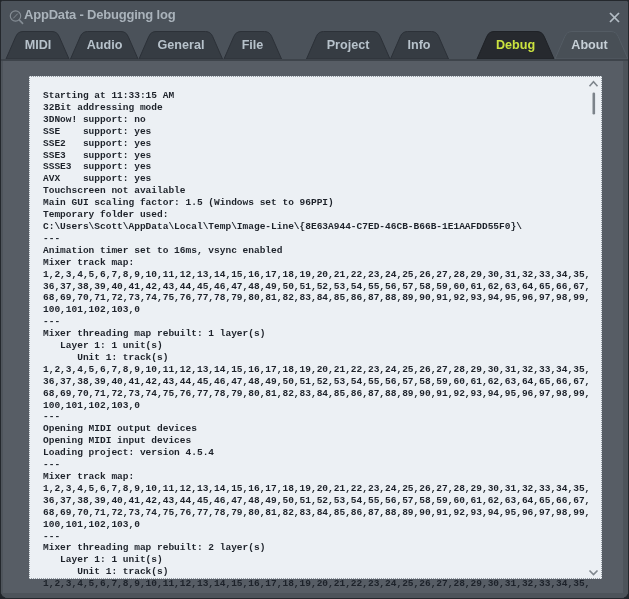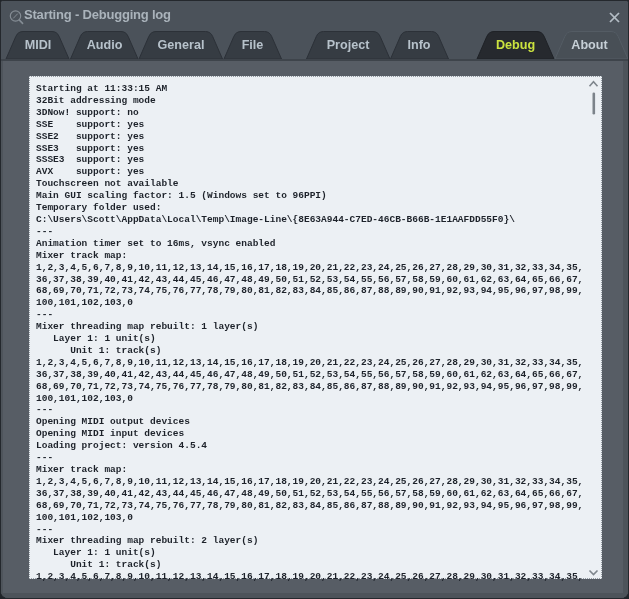--- a/index.html
+++ b/index.html
@@ -5,37 +5,37 @@
 html,body{margin:0;padding:0;width:629px;height:599px;overflow:hidden;background:#202429;font-family:"Liberation Sans",sans-serif;}
 #win{position:absolute;left:0;top:0;width:627px;height:597px;border:1px solid #24282d;border-radius:3px 3px 8px 8px;background:#575d65;overflow:hidden;}
 #head{position:absolute;top:0;left:0;width:627px;height:58px;background:#4b525a;}
 #sep{position:absolute;top:58px;left:0;width:627px;height:2px;background:#3e444b;}
 #rband{position:absolute;top:60px;right:0;width:5px;height:537px;background:#4d535a;}
 #bband{position:absolute;left:0;bottom:0;width:627px;height:5px;background:#4d535a;}
 #lband{position:absolute;top:60px;left:0;width:2px;height:537px;background:#4e545b;}
 #title{position:absolute;left:23px;top:6px;font-size:13px;font-weight:bold;color:#aab3bb;letter-spacing:-0.2px;}
 #tabs{position:absolute;left:0;top:30px;}
 #log{position:absolute;left:28px;top:75px;width:571px;height:501px;background:#ecf0f4;border:1px dotted #949ca3;}
-#log pre{margin:4px;padding:2px 0 0 2px;font-family:"Liberation Mono",monospace;font-size:9.5px;line-height:11.9px;font-weight:bold;color:#1d222a;}
+#log pre{margin:11px;padding:2px 0 0 2px;font-family:"Liberation Mono",monospace;font-size:9.5px;line-height:11.9px;font-weight:bold;color:#1d222a;}
 #scroll{position:absolute;left:585px;top:75px;width:15px;height:503px;}
 </style>
 </head>
 <body>
 <div id="win">
 <div id="head"></div>
 <div id="sep"></div>
 <div id="rband"></div>
 <div id="bband"></div>
 <div id="lband"></div>
 <svg id="titleicon" style="position:absolute;left:7px;top:7px" width="18" height="19" viewBox="0 0 18 19">
   <circle cx="7.5" cy="8" r="5.2" fill="none" stroke="#848c94" stroke-width="1.2"></circle>
   <line x1="11.4" y1="12.1" x2="14.6" y2="15.4" stroke="#848c94" stroke-width="1.6" stroke-linecap="round"></line>
   <line x1="5.2" y1="10.4" x2="9.8" y2="5.6" stroke="#848c94" stroke-width="1"></line>
 </svg>
-<div id="title">Starting - Debugging log</div>
+<div id="title">AppData - Debugging log</div>
 <svg style="position:absolute;left:608px;top:11px" width="11" height="11" viewBox="0 0 11 11">
   <line x1="1" y1="1" x2="10" y2="10" stroke="#b4bdc5" stroke-width="1.7"></line>
   <line x1="10" y1="1" x2="1" y2="10" stroke="#b4bdc5" stroke-width="1.7"></line>
 </svg>
 <svg id="tabs" width="629" height="28" viewBox="0 0 629 28">
   <g font-family="Liberation Sans, sans-serif" font-size="12.6" font-weight="bold" text-anchor="middle">
   <path d="M 5.0,28 L 14.8,5.5 Q 17.0,0.5 22.0,0.5 L 51.0,0.5 Q 56.0,0.5 58.2,5.5 L 68.0,28 Z" fill="#363c43" stroke="#2c3138" stroke-width="1"></path>
   <path d="M 69.5,28 L 79.3,5.5 Q 81.5,0.5 86.5,0.5 L 120.0,0.5 Q 125.0,0.5 127.2,5.5 L 137.0,28 Z" fill="#363c43" stroke="#2c3138" stroke-width="1"></path>
   <path d="M 138.0,28 L 147.8,5.5 Q 150.0,0.5 155.0,0.5 L 204.5,0.5 Q 209.5,0.5 211.7,5.5 L 221.5,28 Z" fill="#363c43" stroke="#2c3138" stroke-width="1"></path>
   <path d="M 223.0,28 L 232.8,5.5 Q 235.0,0.5 240.0,0.5 L 263.5,0.5 Q 268.5,0.5 270.7,5.5 L 280.5,28 Z" fill="#363c43" stroke="#2c3138" stroke-width="1"></path>

